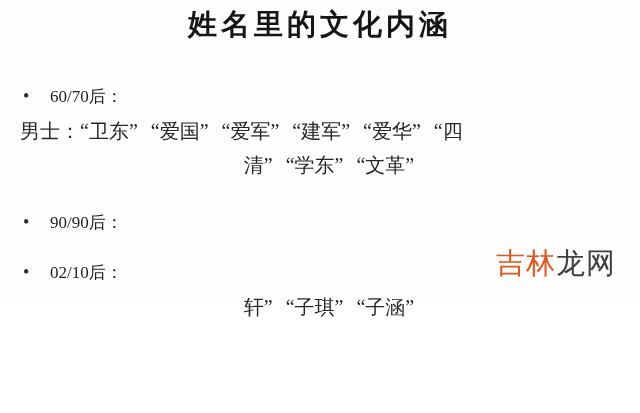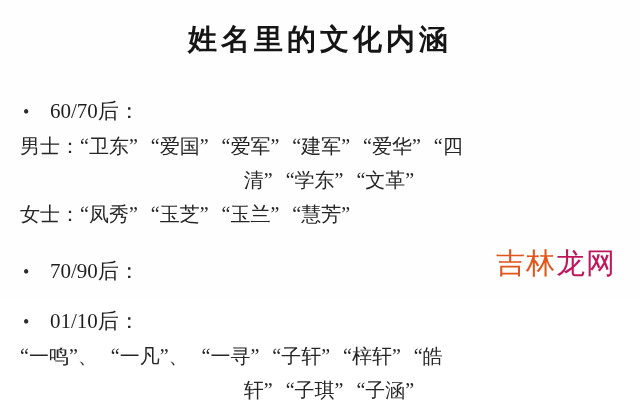--- a/index.html
+++ b/index.html
@@ -13,21 +13,21 @@
     overflow: hidden;
     font-family: "Liberation Serif", serif;
   }
   .slide {
     position: relative;
     width: 640px;
     height: 299px;
     background: #fefefe;
     color: #262626;
     box-sizing: border-box;
-    padding: 16px 20px 0 20px;
+    padding: 1px 20px 0 20px;
   }
   .title {
     margin: 0;
     padding-top: 4px;
     text-align: center;
     font-size: 29px;
     font-weight: bold;
     letter-spacing: 4px;
     color: #151515;
     font-family: "Liberation Serif", serif;
@@ -47,21 +47,21 @@
   }
   .bullet {
     display: inline-block;
     width: 30px;
     padding-left: 3px;
     font-size: 18px;
     color: #2c2c2c;
     box-sizing: border-box;
   }
   .heading {
-    font-size: 21px;
+    font-size: 17px;
     color: #1e1e1e;
   }
   .line {
     white-space: nowrap;
     margin-top: 8px;
   }
   .line.indent {
     padding-left: 18px;
     text-align: center;
   }
@@ -86,36 +86,34 @@
 
   <div class="content">
 
     <div class="section">
       <div class="bullet-line">
         <span class="bullet">•</span>
         <span class="heading">60/70后：</span>
       </div>
       <div class="line">男士：“卫东” “爱国” “爱军” “建军” “爱华” “四</div>
       <div class="line indent">清” “学东” “文革”</div>
-      <div class="line">女士：“凤秀” “玉芝” “玉兰” “慧芳”</div>
     </div>
 
     <div class="section gap-lg">
       <div class="bullet-line">
         <span class="bullet">•</span>
-        <span class="heading">70/90后：</span>
+        <span class="heading">90/90后：</span>
       </div>
     </div>
 
     <div class="section gap-md">
       <div class="bullet-line">
         <span class="bullet">•</span>
-        <span class="heading">01/10后：</span>
+        <span class="heading">02/10后：</span>
       </div>
-      <div class="line">“一鸣”、 “一凡”、 “一寻” “子轩” “梓轩” “皓</div>
       <div class="line indent">轩” “子琪” “子涵”</div>
     </div>
 
   </div>
 
-  <div class="watermark"><span style="color: rgb(226, 86, 28); margin-left: 13px;">吉林</span><span style="color: #be185d;">龙网</span></div>
+  <div class="watermark"><span style="color: rgb(226, 86, 28); margin-left: 13px;">吉林</span><span style="color: #404040;">龙网</span></div>
 
 </div>
 
 </body></html>

